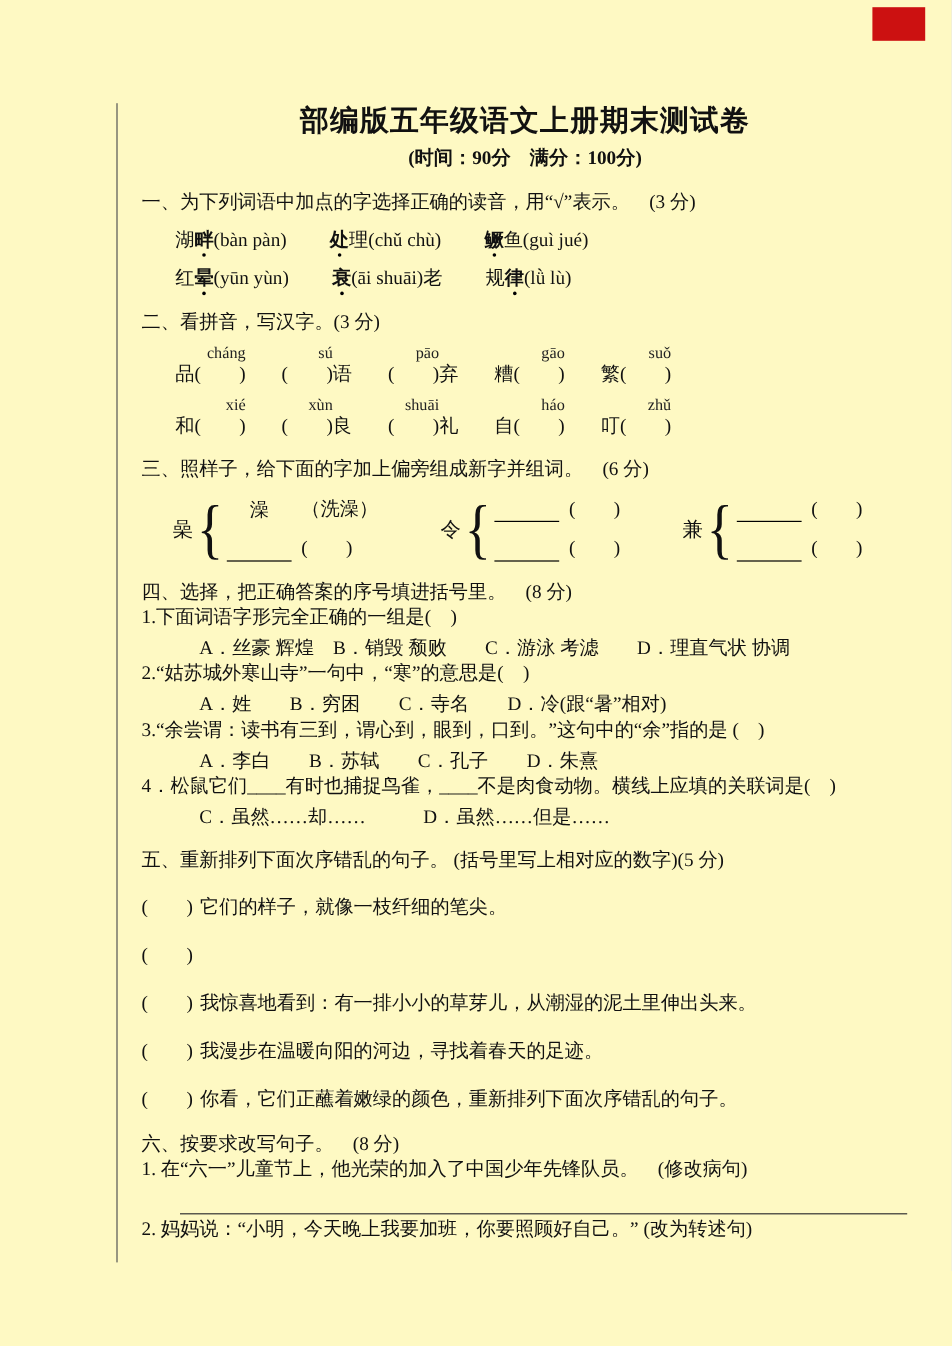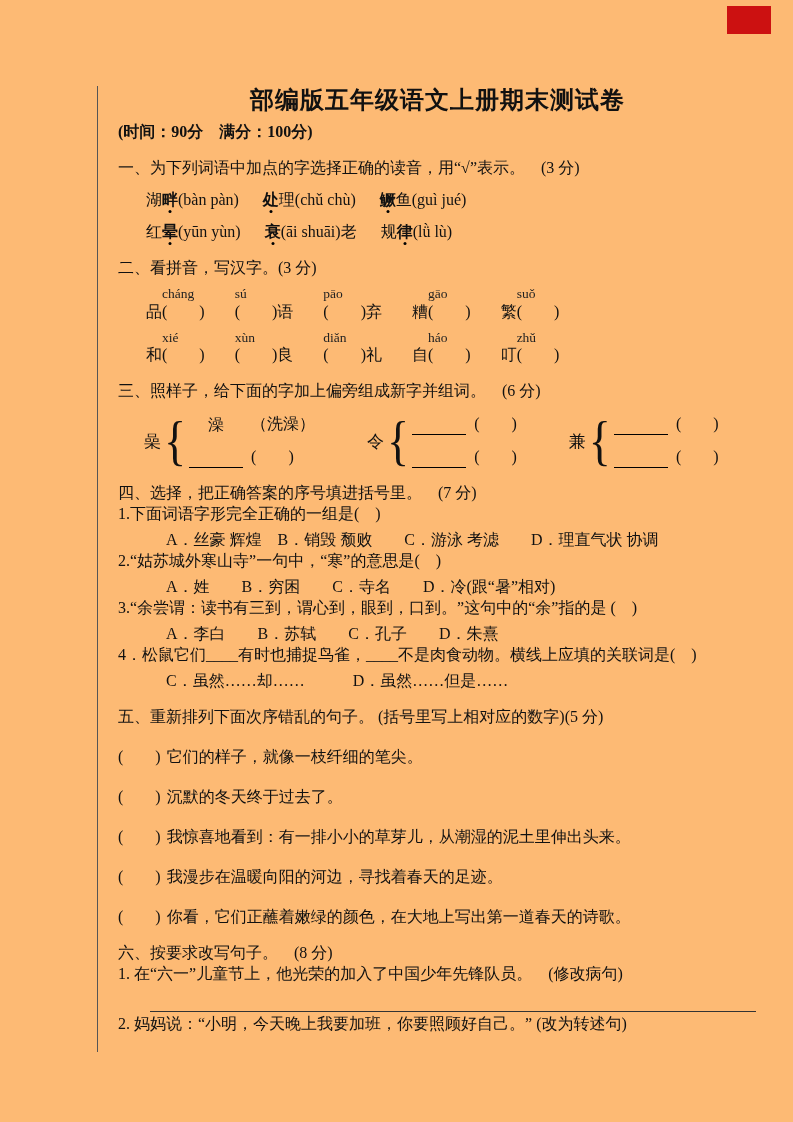--- a/index.html
+++ b/index.html
@@ -1,34 +1,34 @@
 <!DOCTYPE html>
 <html><head>
 <meta charset="utf-8">
 <style>
   html,body{margin:0;padding:0;background:#e8e8e8;}
   .page{
-    position:relative;width:793px;height:1122px;margin:0 auto;background:#fdba74;
+    position:relative;width:793px;height:1122px;margin:0 auto;background:#fef9c3;
     font-family:"Liberation Serif","DejaVu Serif",serif;font-size:16px;color:#111;
     overflow:hidden;
   }
   .margin-line{position:absolute;left:97px;top:86px;width:1px;height:966px;background:#555;}
   .corner-badge{position:absolute;right:22px;top:6px;width:44px;height:28px;background:#cc1111;}
   .content{padding:84px 36px 0 118px;}
   .title{margin:0;text-align:center;font-size:24px;font-weight:bold;letter-spacing:1px;}
-  .subtitle{font-weight:bold;font-size:16px;margin-top:6px;font-family:Liberation Serif, serif;}
+  .subtitle{text-align:center;font-weight:bold;font-size:16px;margin-top:6px;font-family:Liberation Serif, serif;}
   .heading{margin-top:15px;}
   
-  .s1-row{margin:11px 0 0 28px;display:flex;gap:24px;}
+  .s1-row{margin:11px 0 0 28px;display:flex;gap:36px;}
   .dotted{position:relative;font-weight:bold;}
   .dotted::after{content:"";position:absolute;left:50%;transform:translateX(-50%);bottom:-5px;width:3px;height:3px;border-radius:50%;background:#000;}
   
   .s2-row{margin:7px 0 0 28px;display:flex;gap:30px;}
   .py-item{display:inline-flex;align-items:flex-end;}
-  .pcol{display:inline-flex;flex-direction:column;align-items:flex-start;}
+  .pcol{display:inline-flex;flex-direction:column;align-items:flex-end;}
   .py{font-size:13.5px;line-height:1.15;color:#222;}
   .paren{white-space:pre;}
   
   .s3-wrap{display:flex;gap:52px;margin:12px 0 2px 26px;align-items:center;}
   .s3-group{display:flex;align-items:center;}
   .base{font-size:17px;}
   .brace{font-size:46px;font-weight:300;transform:scaleY(1.2);display:inline-block;margin:0 3px;line-height:1;}
   .s3-rows{display:flex;flex-direction:column;gap:12px;}
   .s3-row{display:flex;align-items:flex-end;gap:8px;}
   .fill{display:inline-block;min-width:54px;height:1.25em;text-align:center;}
@@ -127,21 +127,21 @@
             <span></span>
             <span class="pcol">
               <span class="py">xùn</span>
               <span class="paren">(　　)</span>
             </span>
             <span>良</span>
           </span>
         <span class="py-item">
             <span></span>
             <span class="pcol">
-              <span class="py">diǎn</span>
+              <span class="py">shuāi</span>
               <span class="paren">(　　)</span>
             </span>
             <span>礼</span>
           </span>
         <span class="py-item">
             <span>自</span>
             <span class="pcol">
               <span class="py">háo</span>
               <span class="paren">(　　)</span>
             </span>
@@ -200,21 +200,21 @@
             <span class="s3-row">
                 <span class="fill"></span>
                 <span>(　　)</span>
               </span>
           </span>
         </div>
       </div>
     </div>
 
     <div>
-      <div class="heading">四、选择，把正确答案的序号填进括号里。　(7 分)</div>
+      <div class="heading">四、选择，把正确答案的序号填进括号里。　(8 分)</div>
       <div>
         <div class="stem">1.下面词语字形完全正确的一组是(　)</div>
         <div class="opt-line">A．丝豪 辉煌　B．销毁 颓败　　C．游泳 考滤　　D．理直气状 协调</div>
 
       </div>
       <div>
         <div class="stem">2.“姑苏城外寒山寺”一句中，“寒”的意思是(　)</div>
         <div class="opt-line">A．姓　　B．穷困　　C．寺名　　D．冷(跟“暑”相对)</div>
 
       </div>
@@ -230,33 +230,32 @@
     </div>
 
     <div>
       <div class="heading">五、重新排列下面次序错乱的句子。 (括号里写上相对应的数字)(5 分)</div>
       <div class="s5-item">
           <span class="s5-paren">(　　)</span>
           <span>它们的样子，就像一枝纤细的笔尖。</span>
         </div>
       <div class="s5-item">
           <span class="s5-paren">(　　)</span>
-          <span>沉默的冬天终于过去了。</span>
         </div>
       <div class="s5-item">
           <span class="s5-paren">(　　)</span>
           <span>我惊喜地看到：有一排小小的草芽儿，从潮湿的泥土里伸出头来。</span>
         </div>
       <div class="s5-item">
           <span class="s5-paren">(　　)</span>
           <span>我漫步在温暖向阳的河边，寻找着春天的足迹。</span>
         </div>
       <div class="s5-item">
           <span class="s5-paren">(　　)</span>
-          <span>你看，它们正蘸着嫩绿的颜色，在大地上写出第一道春天的诗歌。</span>
+          <span>你看，它们正蘸着嫩绿的颜色，重新排列下面次序错乱的句子。</span>
         </div>
     </div>
 
     <div>
       <div class="heading">六、按要求改写句子。　(8 分)</div>
       <div class="s6-item">1. 在“六一”儿童节上，他光荣的加入了中国少年先锋队员。　(修改病句)</div>
       <div class="answer-line"></div>
       <div class="s6-item">2. 妈妈说：“小明，今天晚上我要加班，你要照顾好自己。” (改为转述句)</div>
 
     </div>

